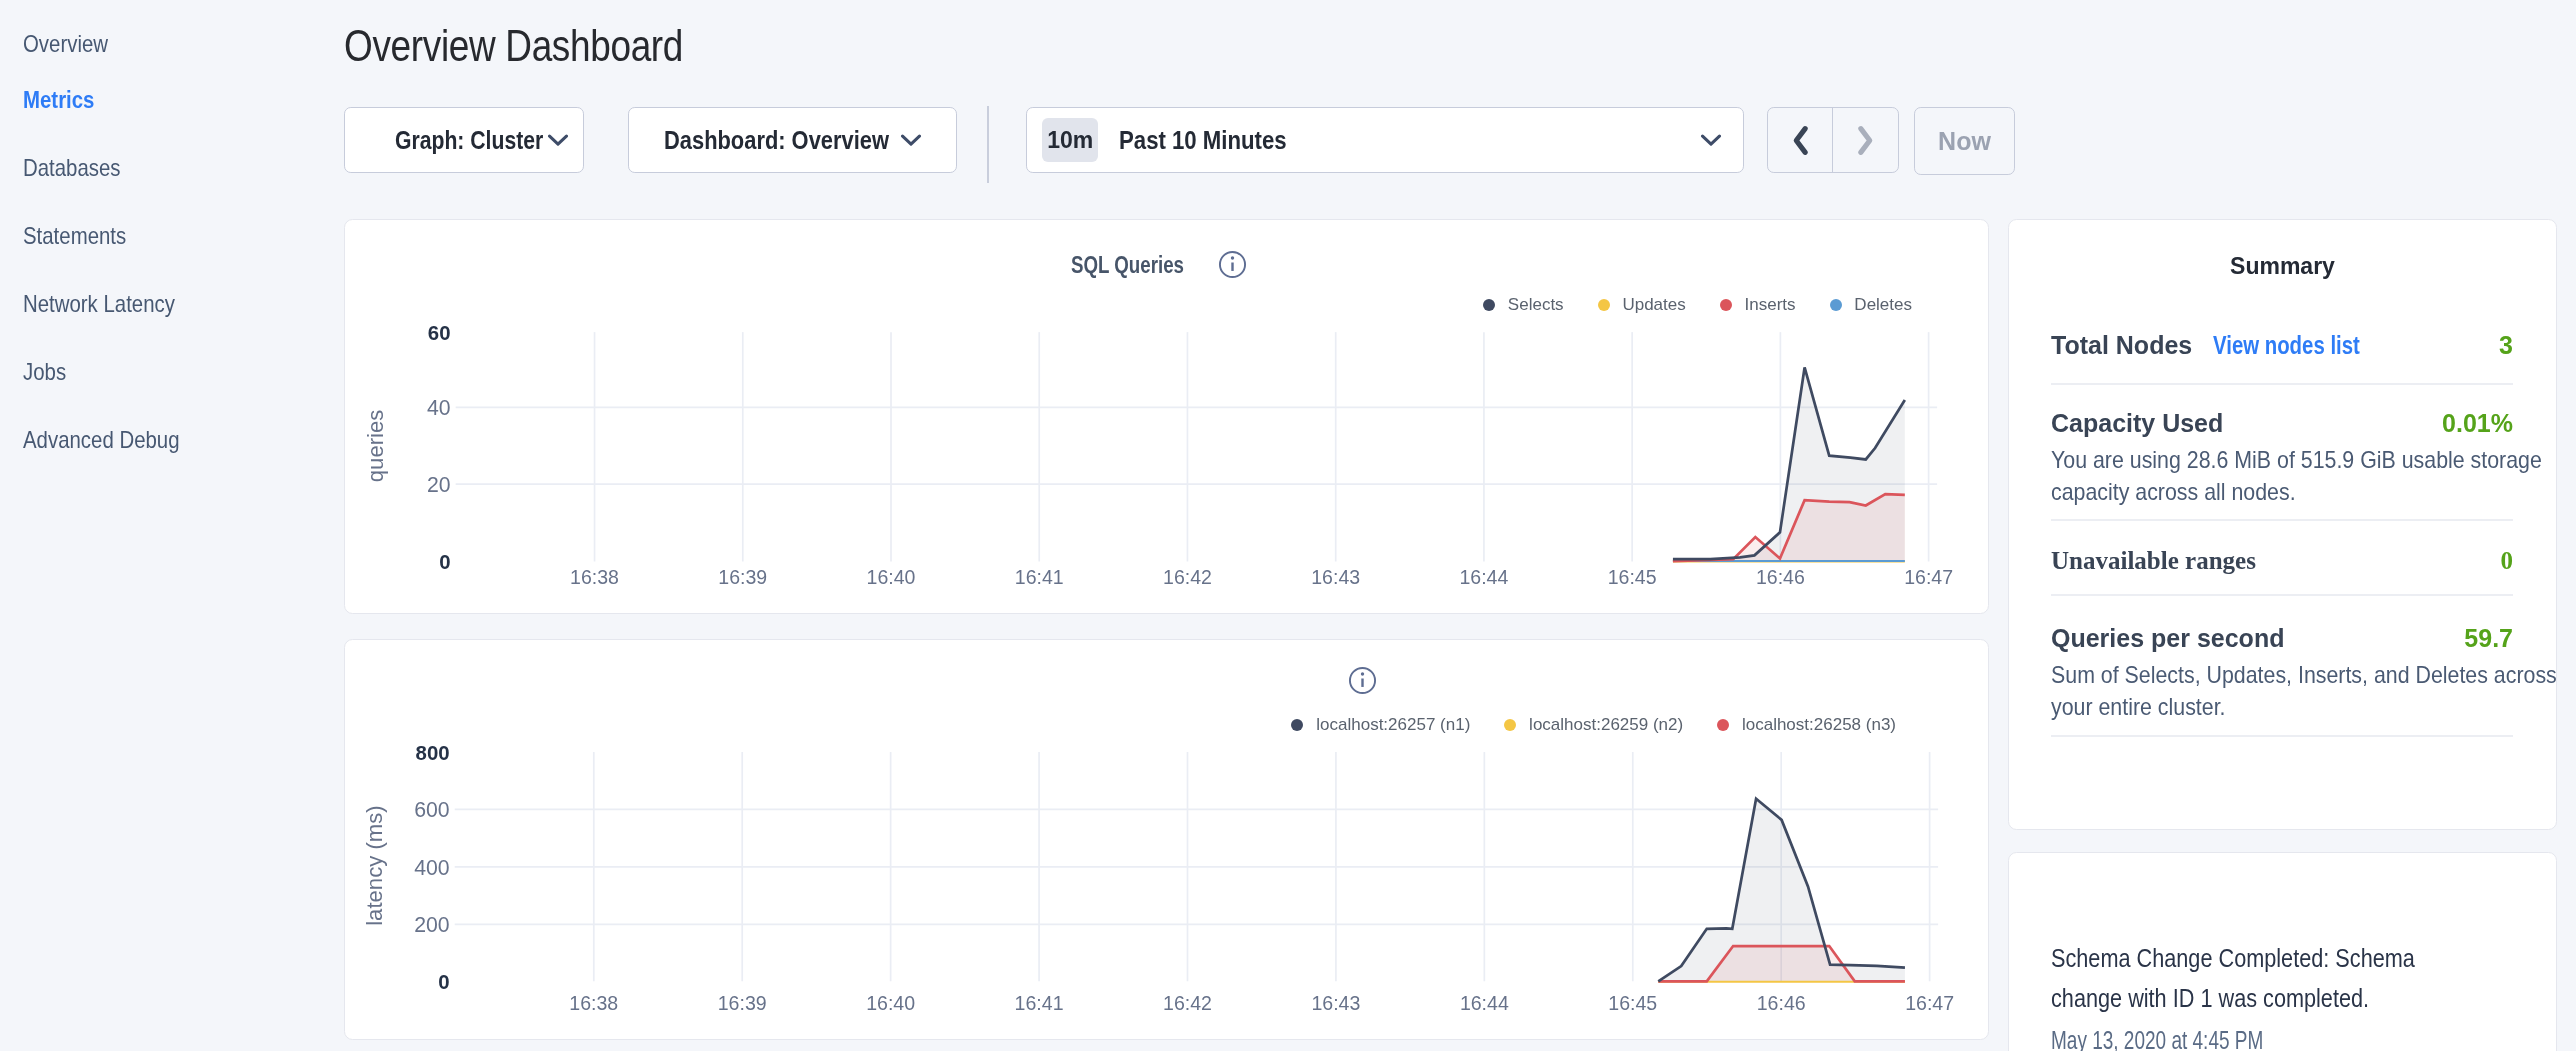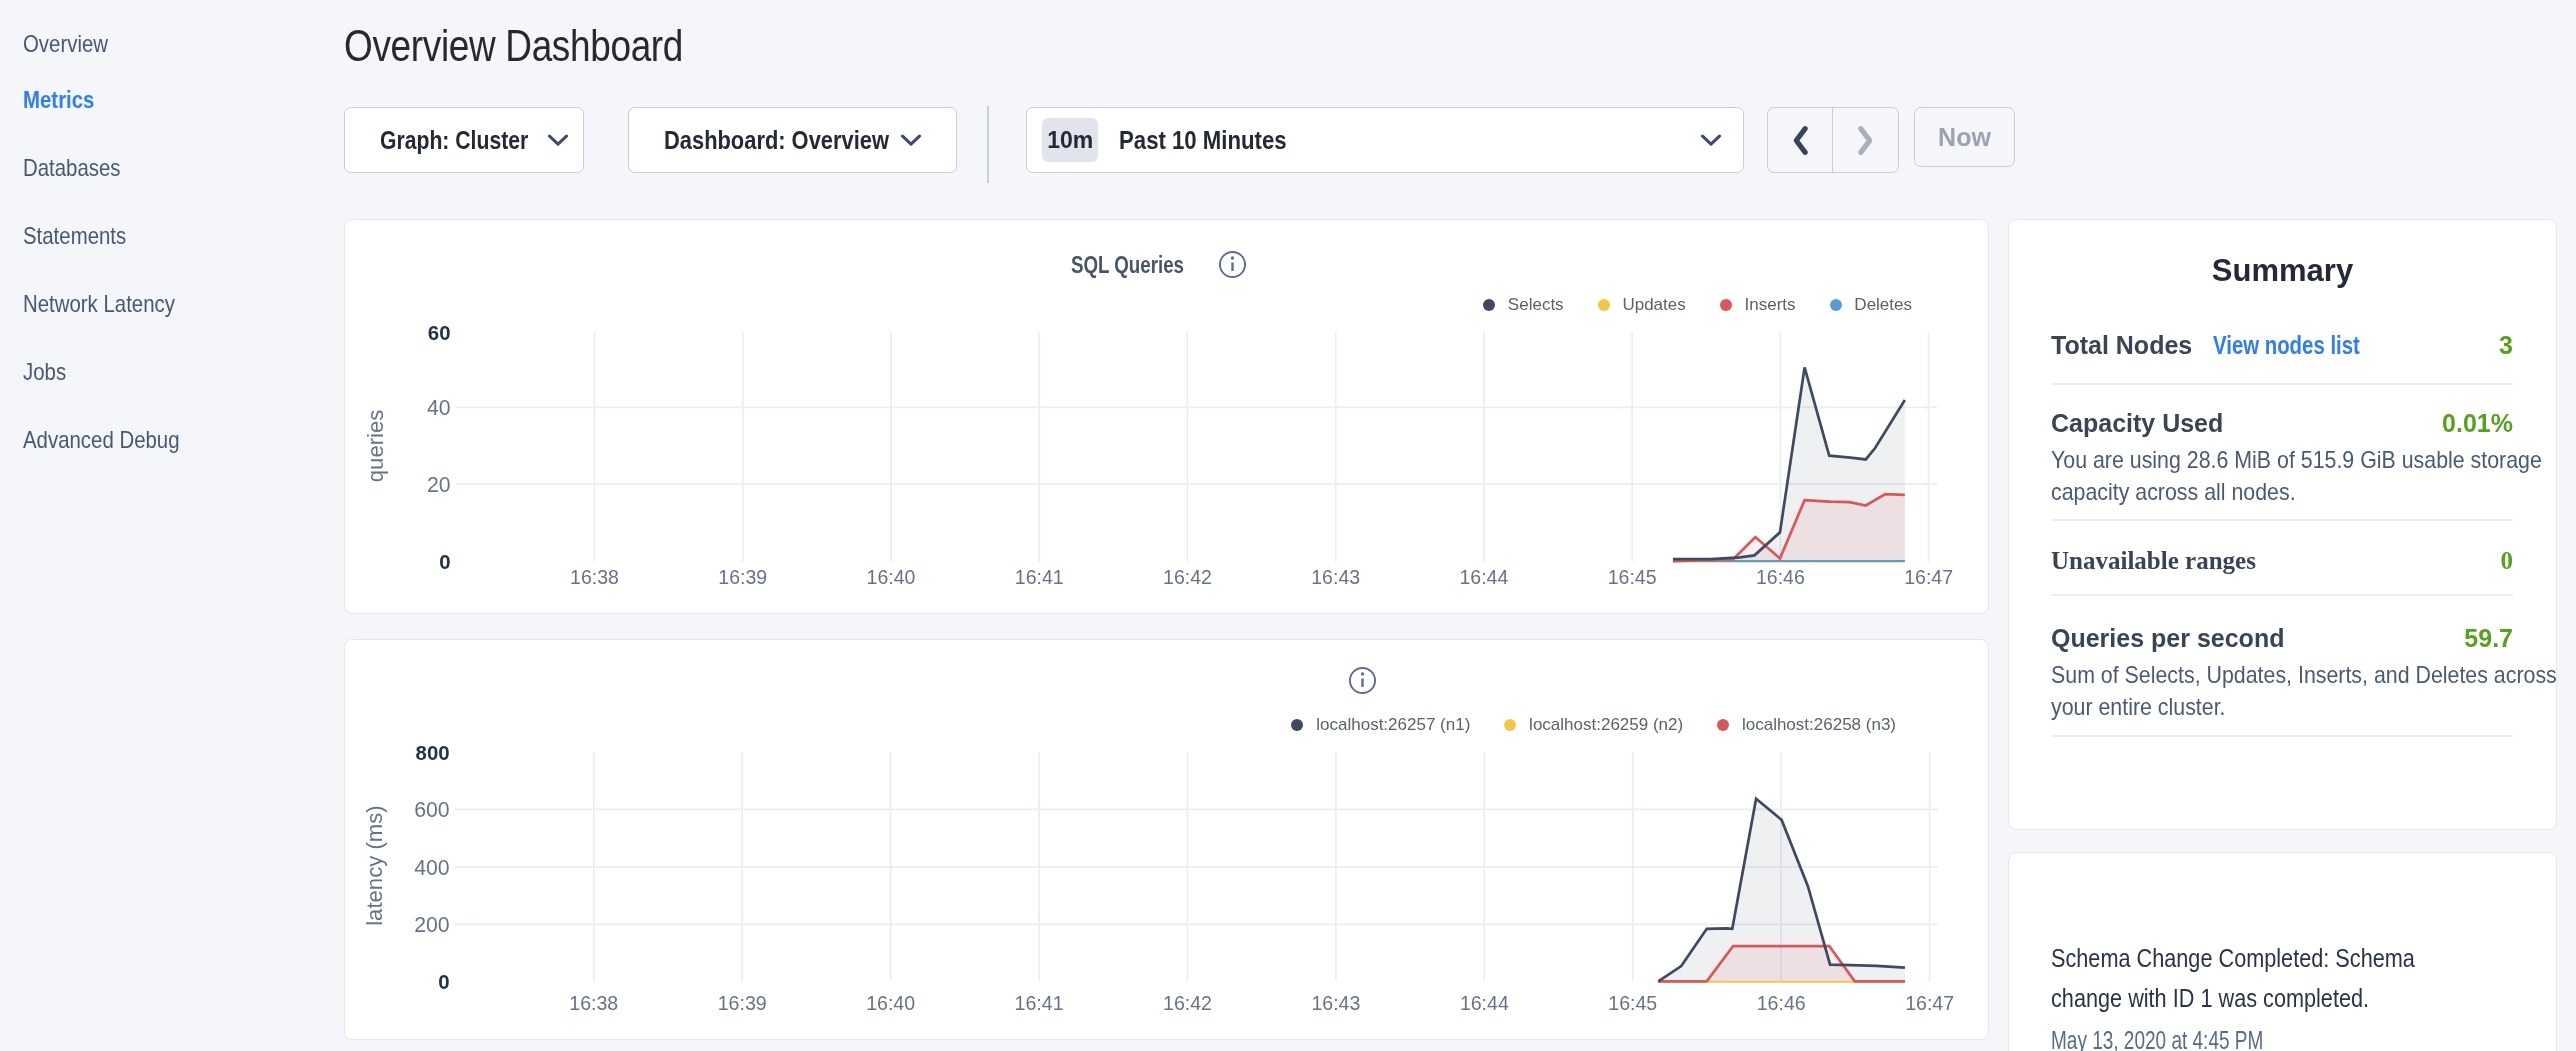--- a/index.html
+++ b/index.html
@@ -38,21 +38,21 @@
 <div class="nav active" style="top:88px;"><span class="cond" style="transform:scaleX(0.85);">Metrics</span></div>
 <div class="nav" style="top:156px;"><span class="cond" style="transform:scaleX(0.85);">Databases</span></div>
 <div class="nav" style="top:224px;"><span class="cond" style="transform:scaleX(0.85);">Statements</span></div>
 <div class="nav" style="top:292px;"><span class="cond" style="transform:scaleX(0.85);">Network Latency</span></div>
 <div class="nav" style="top:360px;"><span class="cond" style="transform:scaleX(0.85);">Jobs</span></div>
 <div class="nav" style="top:428px;"><span class="cond" style="transform:scaleX(0.85);">Advanced Debug</span></div>
 
 <div class="pagetitle"><span style="display:inline-block; transform:scaleX(0.84); transform-origin:left center;">Overview Dashboard</span></div>
 
 <div class="btn" style="left:344px; width:240px; padding-left:35px;">
-    <span class="condw" style="width:146px;"><span class="cond" style="transform:scaleX(0.847);">Graph: Cluster</span></span>
+    <span class="condw" style="width:146px;margin-left:15px;"><span class="cond" style="transform:scaleX(0.847);">Graph: Cluster</span></span>
   <svg class="chev" style="margin-left:auto; margin-right:13.6px;" width="22" height="12.8" viewBox="0 0 26 15">
       <path d="M3 2.5 L13 12 L23 2.5" fill="none" stroke="#3e4c68" stroke-width="3.6" stroke-linecap="round" stroke-linejoin="round"></path>
     </svg>
 </div>
 <div class="btn" style="left:628px; width:329px; padding-left:35px;">
     <span class="condw" style="width:222px;"><span class="cond" style="transform:scaleX(0.875);">Dashboard: Overview</span></span>
   <svg class="chev" style="margin-left:auto; margin-right:34px;" width="22" height="12.8" viewBox="0 0 26 15">
       <path d="M3 2.5 L13 12 L23 2.5" fill="none" stroke="#3e4c68" stroke-width="3.6" stroke-linecap="round" stroke-linejoin="round"></path>
     </svg>
 </div>
@@ -69,21 +69,21 @@
     <svg width="17" height="31" viewBox="0 0 20 36">
         <path d="M15.5 4 L5 18 L15.5 32" fill="none" stroke="#394455" stroke-width="6" stroke-linecap="round" stroke-linejoin="round"></path>
       </svg>
   </div>
   <div style="flex:1; height:100%; display:flex; align-items:center; justify-content:center;">
     <svg width="17" height="31" viewBox="0 0 20 36">
         <path d="M4.5 4 L15 18 L4.5 32" fill="none" stroke="#a9afbc" stroke-width="6" stroke-linecap="round" stroke-linejoin="round"></path>
       </svg>
   </div>
 </div>
-<div class="btn ghostbtn" style="left:1914px; width:101px; height:60px; justify-content:center; color:#9ba2b1;">Now</div>
+<div class="btn ghostbtn" style="left:1914px; width:101px; height:68px; justify-content:center; color:#9ba2b1;">Now</div>
 
 <div class="card" style="left:344px; top:219px; width:1645px; height:395px;">
   <div class="ctitle" style="top:31px; left:-39px; right:39px;"><span style="display:inline-block; transform:scaleX(0.78);">SQL Queries</span></div>
   <svg class="abs" style="left:873px; top:30px;" width="29" height="29" viewBox="0 0 36 36">
       <circle cx="18" cy="18" r="15.6" fill="none" stroke="#5e6d92" stroke-width="2.4"></circle>
       <line x1="18" y1="15.5" x2="18" y2="26" stroke="#5e6d92" stroke-width="3"></line>
       <circle cx="18" cy="10" r="2.1" fill="#5e6d92"></circle>
     </svg>
   <div class="legend" style="top:75px; right:76px;">
     <div class="item"><span class="dot" style="background:#3f4a61"></span>Selects</div>
@@ -183,21 +183,21 @@
         <text x="1339.5" y="435">16:44</text>
         <text x="1514" y="435">16:45</text>
         <text x="1688.5" y="435">16:46</text>
         <text x="1863" y="435">16:47</text>
     </g>
     <text x="43" y="265" font-size="26" fill="#67728a" text-anchor="middle" transform="rotate(-90 43 265)">latency (ms)</text>
   </svg>
 </div>
 
 <div class="card" style="left:2008px; top:219px; width:549px; height:611px;">
-  <div style="position:absolute; top:33px; left:0; right:0; text-align:center; font-weight:bold; font-size:31px; color:#242a35;">Summary</div>
+  <div style="position:absolute; top:33px; left:0; right:0; text-align:center; font-weight:bold; font-size:23px; color:#242a35;">Summary</div>
   <div class="srow" style="top:111px;">
       <span class="slabel">Total Nodes</span>
       <span class="slink">View nodes list</span>
       <span class="svalue">3</span>
     </div>
   <div class="sep" style="top:163px;"></div>
   <div class="srow" style="top:189px;">
       <span class="slabel">Capacity Used</span>
       <span class="svalue">0.01%</span>
     </div>

